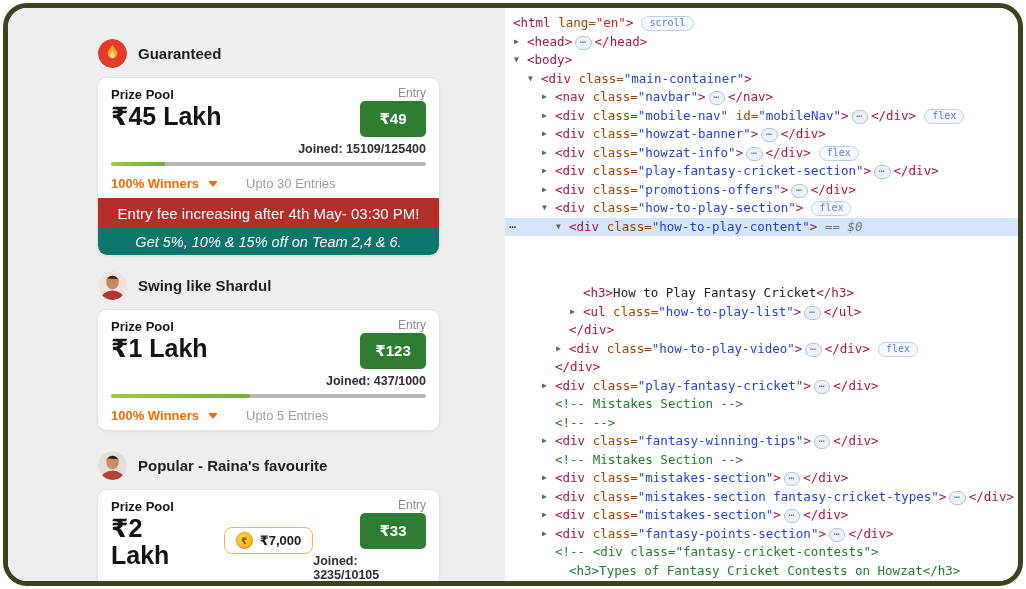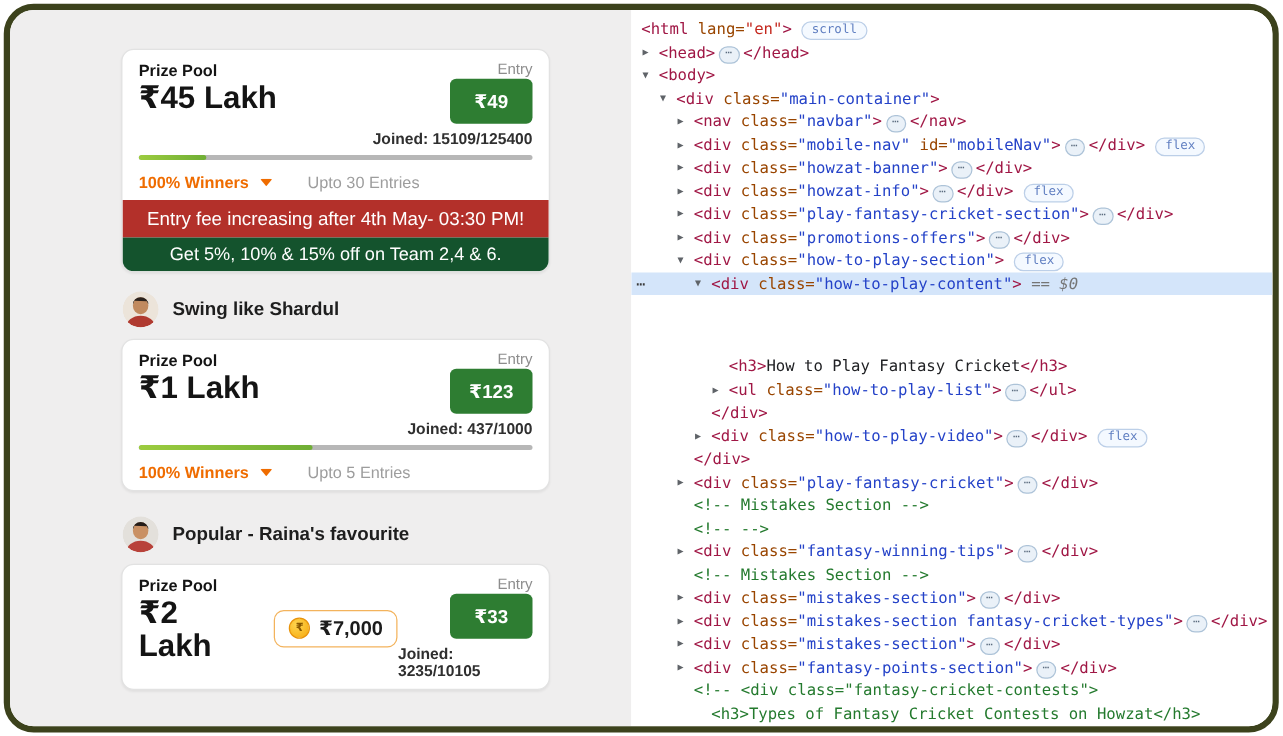--- a/index.html
+++ b/index.html
@@ -20,40 +20,40 @@
   .card-body { padding:9px 13px 7px; }
   .row1 { display:flex; }
   .pp-label { font-size:13px; font-weight:700; color:#141414; line-height:16px; }
   .pp-value { font-size:25px; font-weight:700; color:#141414; line-height:27px; }
   .chip { align-self:center; margin-left:17px; display:flex; align-items:center; gap:7px;
           border:1.5px solid #f3b35c; border-radius:8px; padding:4px 11px; background:#fff; }
   .coin { width:17px; height:17px; border-radius:50%; flex:none;
           background:radial-gradient(circle at 35% 32%,#ffd54f,#f5a80c);
           border:1px solid #e8930a; color:#8a5800; font-size:9px; font-weight:700;
           display:flex; align-items:center; justify-content:center; }
-  .chip-text { font-size:16px; font-weight:700; color:#1c1c1c; }
+  .chip-text { font-size:13px; font-weight:700; color:#1c1c1c; }
   .rightcol { margin-left:auto; display:flex; flex-direction:column; align-items:flex-end; }
   .entry-label { font-size:12px; color:#8d8d8d; line-height:12px; margin-bottom:2px; }
   .entry-btn { width:66px; height:36px; background:#2e7d32; border:none; border-radius:5px;
                color:#fff; font-size:15px; font-weight:700; cursor:pointer;
                font-family:"Liberation Sans","DejaVu Sans",sans-serif;
                display:flex; align-items:center; justify-content:center; }
   .joined { margin-top:5px; font-size:12.5px; font-weight:700; color:#2f2f2f; line-height:14px; }
   .ptrack { margin-top:6px; height:4px; background:#b7b7b7; border-radius:2px; overflow:hidden; }
   .pfill { height:100%; background:linear-gradient(90deg,#9ccc3f,#6fae35); border-radius:2px; width:0; }
   .row2 { position:relative; display:flex; align-items:flex-end; margin-top:8px; height:17px; }
   .winners { display:flex; align-items:center; gap:9px; font-size:13px; font-weight:700;
              color:#ef6c00; cursor:pointer; }
   .caret { width:0; height:0; border-left:5.5px solid transparent; border-right:5.5px solid transparent;
            border-top:6.5px solid #ef6c00; border-radius:2px; }
   .upto { position:absolute; left:135px; font-size:13px; color:#9d9d9d; }
   .banner1 { height:30px; background:#b3302a; color:#fff; font-size:15px;
              display:flex; align-items:center; justify-content:center; }
-  .banner2 { height:27px; background:#14532d; color:#fff; font-size:14.5px;
-             display:flex; align-items:center; justify-content:center; }
+  .banner2 { height:27px; background:#0f766e; color:#fff; font-size:14.5px;
+             display:flex; align-items:center; justify-content:center;font-style:italic; }
   .gap-a { height:15px; } .gap-b { height:20px; }
 
   
   .code-panel { flex:1; background:#fff; overflow:hidden; position:relative;
                 font-family:"DejaVu Sans Mono","Liberation Mono",monospace; font-size:12.5px; }
   .tree { padding-top:6px; }
   .drow { position:relative; height:18.5px; line-height:18.5px; white-space:nowrap; }
   .drow.sel { background:#d4e5fa; }
   .arrow { position:absolute; font-size:8px; color:#5f6368; top:0; cursor:pointer; }
   .gutter-kebab { position:absolute; left:4px; top:0; color:#3a3a3a; font-size:12px;
@@ -73,20 +73,28 @@
             border-radius:9px; padding:0 7px 1px; cursor:pointer; }
 </style>
 </head>
 <body>
 
 <div class="frame">
 
   <div class="app-panel">
     <div class="app-content">
 
+      <div class="sec-header">
+        <svg class="sec-icon" viewBox="0 0 29 29">
+          <circle cx="14.5" cy="14.5" r="14.5" fill="#e23b2c"></circle>
+          <path d="M14.5 5.6c.9 3.6 4.8 4.9 4.8 9a4.8 4.8 0 0 1-9.6 0c0-4.1 3.2-5.1 4.8-9z" fill="#f9a825"></path>
+          <path d="M14.5 12c.55 1.9 2.4 2.5 2.4 4.6a2.4 2.4 0 0 1-4.8 0c0-2.1 1.7-2.5 2.4-4.6z" fill="#ffe082"></path>
+        </svg>
+        <span class="sec-title">Guaranteed</span>
+      </div>
 
       <div class="card-wrap">
         <div class="card-body">
           <div class="row1">
             <div>
               <div class="pp-label">Prize Pool</div>
               <div class="pp-value">₹45 Lakh</div>
             </div>
             <div class="rightcol">
               <div class="entry-label">Entry</div>

